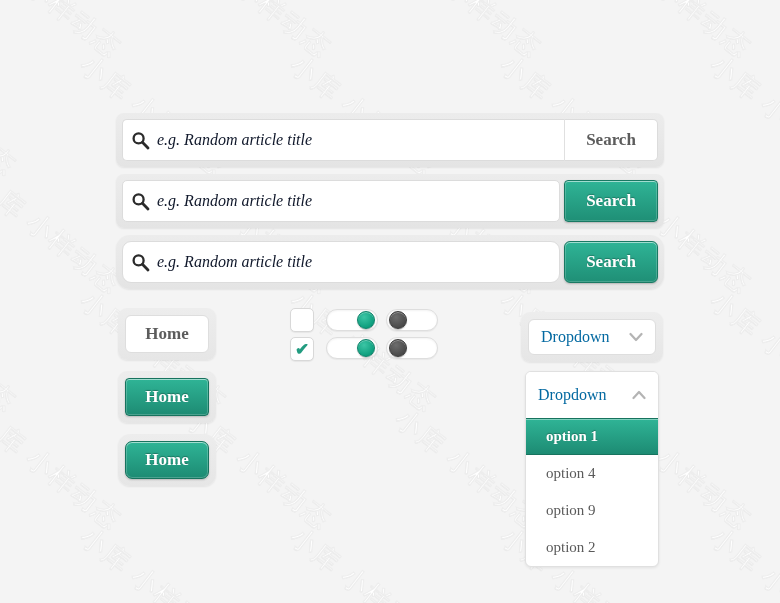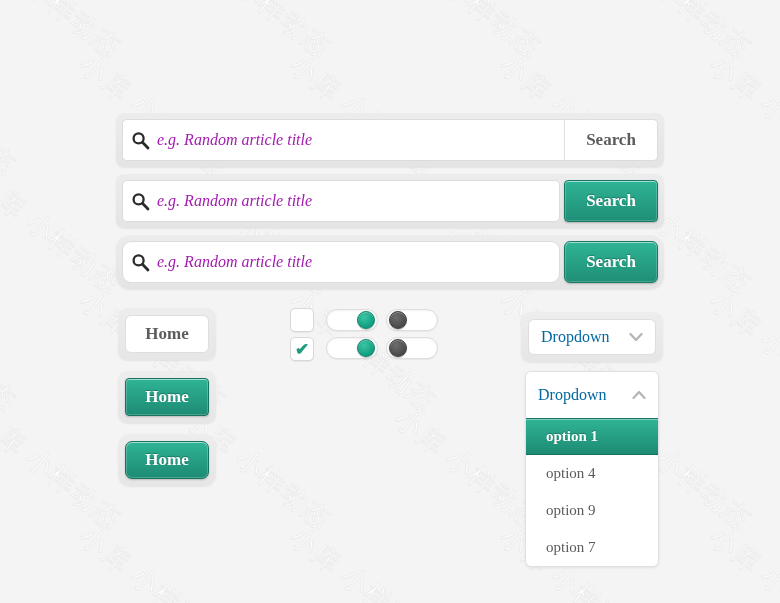--- a/index.html
+++ b/index.html
@@ -75,21 +75,21 @@
     width: 34px;
     display: flex;
     align-items: center;
     justify-content: center;
     color: #2b2b2b;
   }
   .placeholder-text {
     font-family: "Liberation Serif", serif;
     font-style: italic;
     font-size: 16px;
-    color: #a21caf;
+    color: #0f172a;
     white-space: nowrap;
     overflow: hidden;
     text-overflow: ellipsis;
   }
 
   
   .btn-search-plain {
     flex: 0 0 auto;
     width: 94px;
     display: flex;
@@ -418,17 +418,17 @@
       <span class="chev">
         <svg width="14" height="10" viewBox="0 0 14 10">
           <polyline points="1.5,8 7,2 12.5,8" fill="none" stroke="#b4b4b4" stroke-width="2.2" stroke-linecap="round" stroke-linejoin="round"></polyline>
         </svg>
       </span>
     </div>
     <ul class="dd-list">
       <li class="dd-item selected">option 1</li>
       <li class="dd-item">option 4</li>
       <li class="dd-item">option 9</li>
-      <li class="dd-item">option 7</li>
+      <li class="dd-item">option 2</li>
     </ul>
   </div>
 
 </div>
 
 </body></html>

